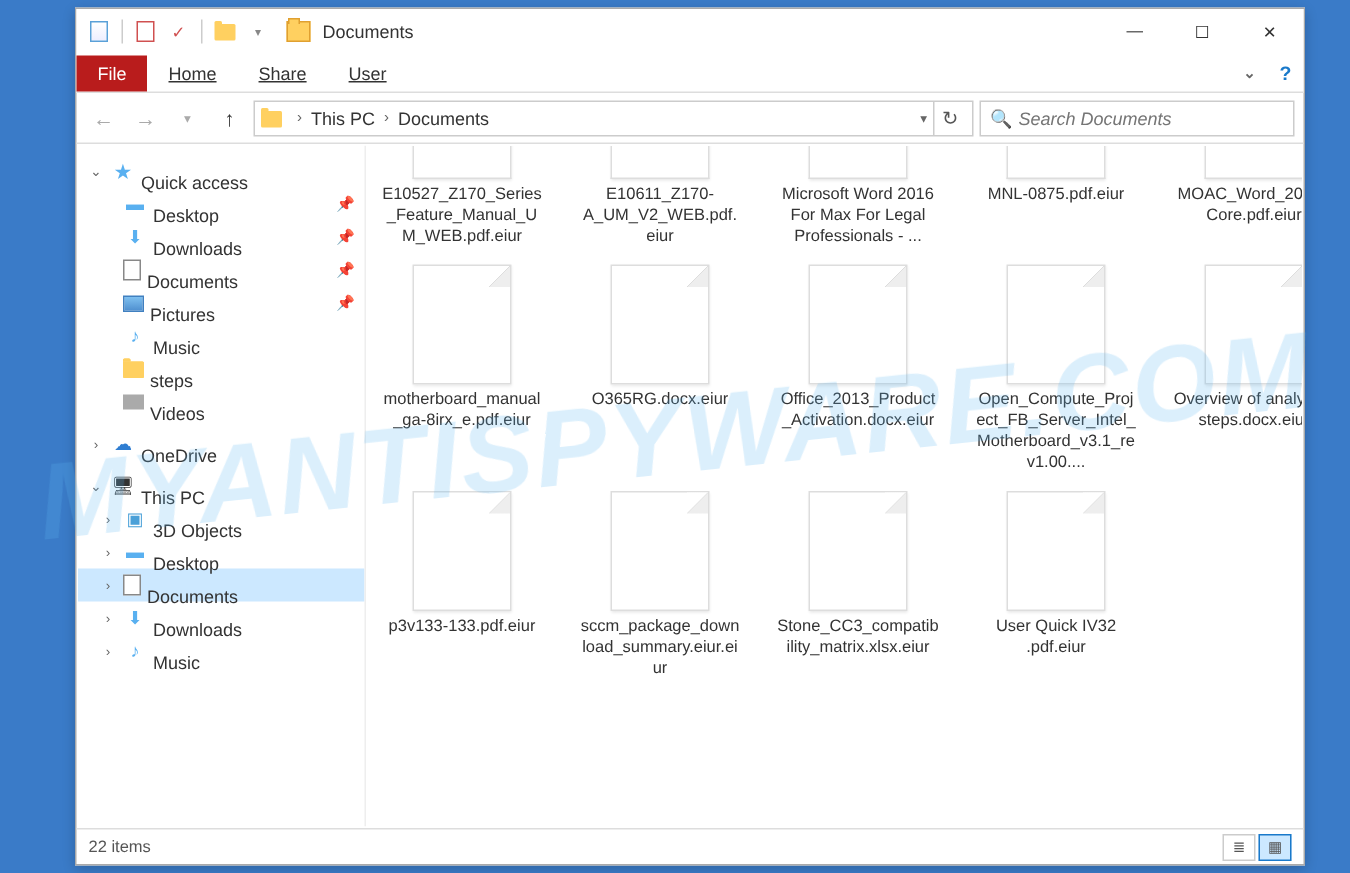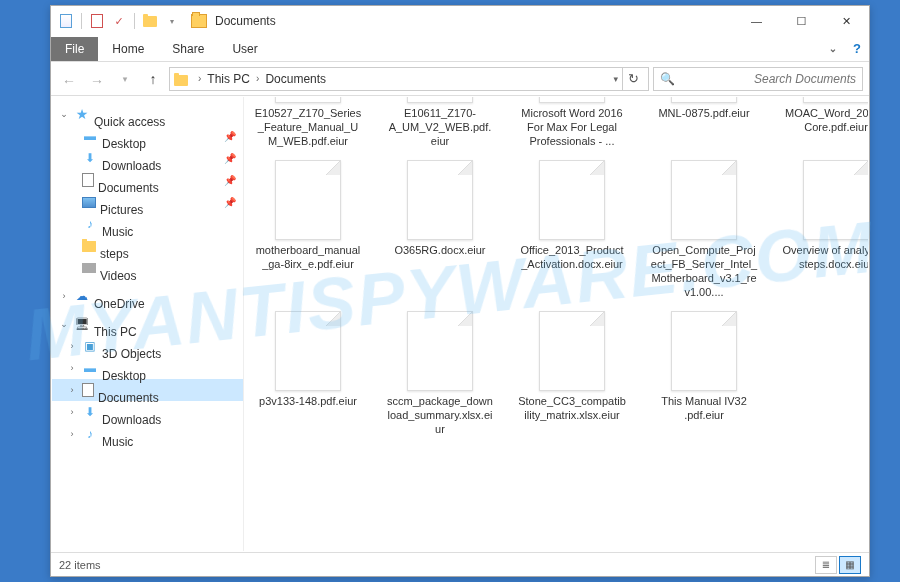--- a/index.html
+++ b/index.html
@@ -13,39 +13,39 @@
 .qat-sep { width: 1px; height: 16px; background: #ccc; margin: 0 2px; }
 .title-icon { width: 16px; height: 14px; background: #ffd060; border: 1px solid #e0a030; margin: 0 4px; position: relative; }
 .title-icon::before { content: ""; position: absolute; top: -3px; left: 0; width: 6px; height: 3px; background: #ffd060; border: 1px solid #e0a030; border-bottom: none; }
 .title-text { font-size: 12px; color: #333; margin-left: 4px; }
 .titlebar-spacer { flex: 1; }
 .win-controls { display: flex; }
 .win-btn { width: 45px; height: 28px; display: flex; align-items: center; justify-content: center; font-size: 11px; color: #333; }
 
 
 .ribbon { display: flex; align-items: center; height: 26px; background: #fff; border-bottom: 1px solid #ddd; }
-.file-tab { background: #737373; color: #fff; height: 24px; padding: 0 14px; display: flex; align-items: center; font-size: 12px; }
-.tab { padding: 0 14px; height: 24px; display: flex; align-items: center; font-size: 12px; color: #333; }
+.file-tab { background: #b91c1c; color: #fff; height: 24px; padding: 0 14px; display: flex; align-items: center; font-size: 12px; }
+.tab { padding: 0 14px; height: 24px; display: flex; align-items: center; font-size: 12px; color: #333; text-decoration: underline; }
 .ribbon-spacer { flex: 1; }
 .help-icon { width: 24px; display: flex; align-items: center; justify-content: center; color: #1979ca; font-size: 13px; font-weight: bold; }
 
 
 .navbar { display: flex; align-items: center; padding: 4px 6px; gap: 4px; height: 34px; border-bottom: 1px solid #ddd; }
 .nav-arrow { width: 24px; height: 24px; border-radius: 2px; display: flex; align-items: center; justify-content: center; color: #aaa; font-size: 14px; }
 .nav-arrow.enabled { color: #333; }
 .addr-box { flex: 1; display: flex; align-items: center; border: 1px solid #ccc; height: 24px; padding: 0 4px; background: #fff; }
 .addr-icon { width: 16px; height: 14px; margin-right: 4px; }
 .crumb { font-size: 12px; color: #333; padding: 0 2px; }
 .crumb-sep { color: #666; font-size: 10px; padding: 0 4px; }
 .addr-spacer { flex: 1; }
 .addr-drop { color: #666; font-size: 9px; padding: 0 4px; }
 .addr-refresh { width: 22px; height: 22px; border-left: 1px solid #ccc; display: flex; align-items: center; justify-content: center; color: #555; font-size: 13px; }
 .search-box { display: flex; align-items: center; border: 1px solid #ccc; height: 24px; width: 210px; padding: 0 6px; }
 .search-icon { color: #888; font-size: 12px; margin-right: 4px; }
-.search-input { border: none; outline: none; font-size: 12px; flex: 1; color: #888; font-style: italic; text-align: right; }
+.search-input { border: none; outline: none; font-size: 12px; flex: 1; color: #888; font-style: italic; }
 
 
 .body { flex: 1; display: flex; overflow: hidden; border: 1px solid transparent; }
 
 
 .sidebar { width: 192px; border-right: 1px solid #eee; padding: 6px 0; overflow-y: auto; font-size: 12px; }
 .tree-item { display: flex; align-items: center; height: 22px; padding: 0 6px; color: #333; }
 .tree-item.selected { background: #cce8ff; }
 .tree-expand { width: 12px; color: #666; font-size: 9px; text-align: center; }
 .tree-icon { width: 16px; height: 16px; margin: 0 4px; display: flex; align-items: center; justify-content: center; font-size: 12px; }
@@ -62,21 +62,21 @@
 .icon-downloads { color: #59b0f0; }
 .icon-docfolder { border: 1px solid #888; background: #fff; width: 12px; height: 14px; position: relative; }
 .icon-pictures { background: linear-gradient(#7ec0f0,#5090d0); width: 14px; height: 11px; border: 1px solid #4080c0; }
 .icon-music { color: #59b0f0; }
 .icon-videos { color: #333; background: #aaa; width: 14px; height: 10px; }
 .icon-onedrive { color: #2f7dd1; }
 .icon-3d { color: #4aa0d8; }
 
 
 .content { flex: 1; overflow-y: auto; padding: 6px 10px 0 10px; position: relative; }
-.grid { display: grid; grid-template-columns: repeat(5, 108px); gap: 12px 24px; justify-content: space-between; }
+.grid { display: grid; grid-template-columns: repeat(5, 108px); gap: 12px 24px; justify-content: space-between; margin-top: 16px; }
 .file-item { display: flex; flex-direction: column; align-items: center; width: 108px; }
 .file-thumb { width: 66px; height: 80px; background: #fff; border: 1px solid #ddd; box-shadow: 0 1px 2px rgba(0,0,0,0.1); position: relative; margin-bottom: 4px; }
 .file-thumb::before { content: ""; position: absolute; top: 0; right: 0; width: 14px; height: 14px; background: linear-gradient(135deg, #fff 0%, #fff 48%, #ddd 50%, #eee 52%, #eee 100%); }
 .file-thumb.partial { height: 34px; margin-top: -34px; overflow: hidden; border-top: none; }
 .file-thumb.partial::before { display:none; }
 .file-name { font-size: 11px; color: #333; text-align: center; line-height: 1.25; word-break: break-word; max-height: 56px; overflow: hidden; }
 
 
 .statusbar { height: 24px; border-top: 1px solid #ddd; display: flex; align-items: center; padding: 0 8px; font-size: 11px; color: #555; }
 .statusbar-spacer { flex: 1; }
@@ -281,33 +281,33 @@
           <div class="file-item">
             <div class="file-thumb"></div>
             <div class="file-name">Open_Compute_Project_FB_Server_Intel_Motherboard_v3.1_rev1.00....</div>
           </div>
           <div class="file-item">
             <div class="file-thumb"></div>
             <div class="file-name">Overview of analytical steps.docx.eiur</div>
           </div>
           <div class="file-item">
             <div class="file-thumb"></div>
-            <div class="file-name">p3v133-148.pdf.eiur</div>
-          </div>
-          <div class="file-item">
-            <div class="file-thumb"></div>
-            <div class="file-name">sccm_package_download_summary.xlsx.eiur</div>
+            <div class="file-name">p3v133-133.pdf.eiur</div>
+          </div>
+          <div class="file-item">
+            <div class="file-thumb"></div>
+            <div class="file-name">sccm_package_download_summary.eiur.eiur</div>
           </div>
           <div class="file-item">
             <div class="file-thumb"></div>
             <div class="file-name">Stone_CC3_compatibility_matrix.xlsx.eiur</div>
           </div>
           <div class="file-item">
             <div class="file-thumb"></div>
-            <div class="file-name">This Manual IV32 .pdf.eiur</div>
+            <div class="file-name">User Quick IV32 .pdf.eiur</div>
           </div>
         </div>
     </div>
   </div>
 
   <div class="statusbar">
     <span>22 items</span>
     <div class="statusbar-spacer"></div>
     <div class="view-btn">≣</div>
     <div class="view-btn active">▦</div>

